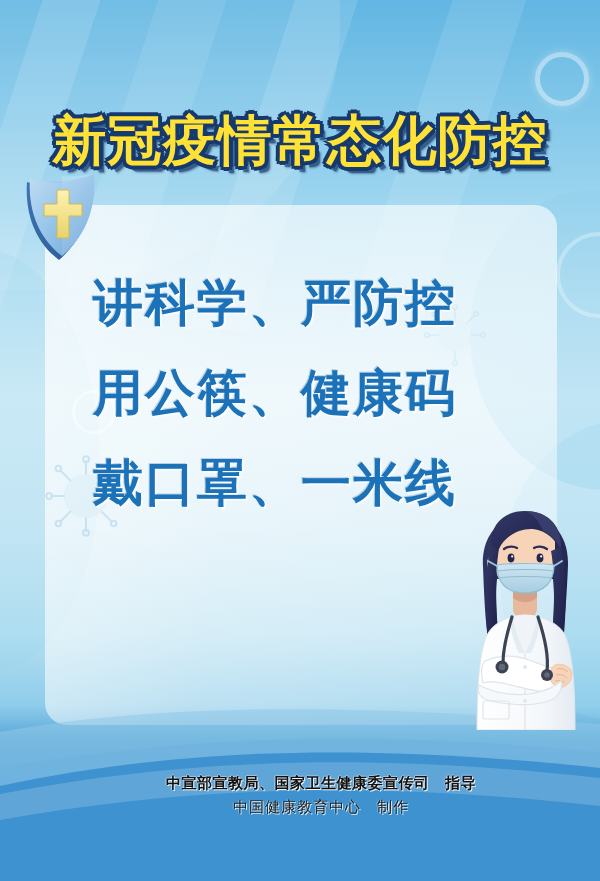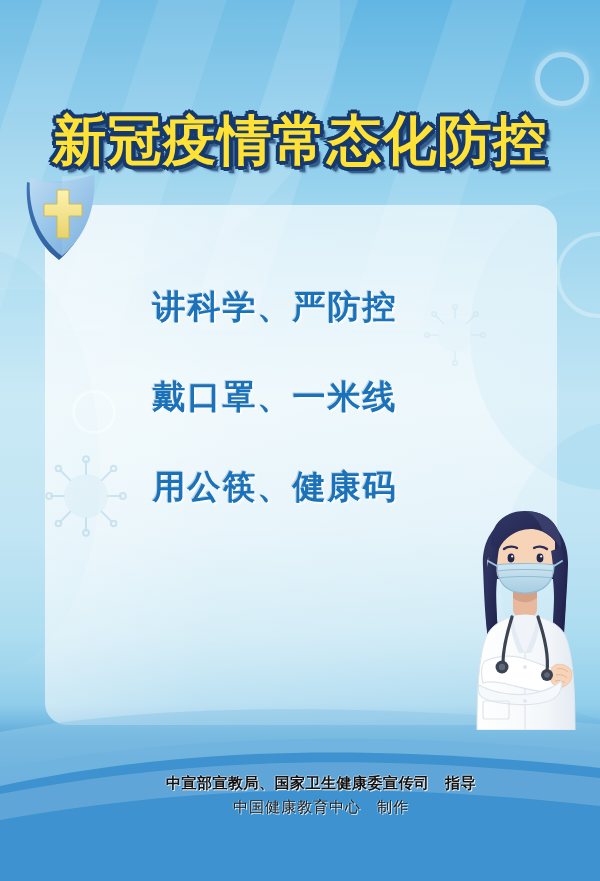--- a/index.html
+++ b/index.html
@@ -141,23 +141,23 @@
     width: 82px; height: 96px;
   }
 
   
   .slogan {
     position: absolute;
     left: 40px; top: 262px;
     width: 470px;
   }
   .slogan-line {
-    font-family: Liberation Serif, serif;
+    font-family: Liberation Mono, monospace;
     font-weight: 700;
-    font-size: 33px;
+    font-size: 50px;
     line-height: 90px;
     color: #1b72b9;
     letter-spacing: 2px;
     text-align: center;
     white-space: nowrap;
     text-shadow:
       1px 1px 0 rgba(255,255,255,0.85),
       2px 2px 0 rgba(255,255,255,0.55),
       -1px -1px 0 rgba(22,90,150,0.25);
   }
@@ -297,22 +297,22 @@
       <path d="M8,10 C26,16 52,14 72,6 C74,34 68,64 40,88 C14,68 6,38 8,10 Z" fill="url(#shieldEdge)" transform="translate(-3,4)"></path>
       <path d="M8,10 C26,16 52,14 72,6 C74,34 68,64 40,88 C14,68 6,38 8,10 Z" fill="url(#shieldGrad)"></path>
       <path d="M40,8 C52,9 64,7 72,6 C74,34 68,64 40,88 Z" fill="#ffffff" fill-opacity="0.18"></path>
       <path d="M8,10 C20,14 30,15 40,15 L40,88 C14,68 6,38 8,10 Z" fill="#ffffff" fill-opacity="0.10"></path>
       <path d="M35,22 L47,22 L47,36 L60,36 L60,48 L47,48 L47,70 L35,70 L35,48 L22,48 L22,36 L35,36 Z" fill="url(#crossGrad)" stroke="#cdb85a" stroke-width="1"></path>
     </svg>
   </div>
 
   <div class="slogan">
     <div class="slogan-line">讲科学、严防控</div>
+    <div class="slogan-line">用公筷、健康码</div>
     <div class="slogan-line">戴口罩、一米线</div>
-    <div class="slogan-line">用公筷、健康码</div>
   </div>
 
   <div class="doctor">
     <svg viewBox="0 0 145 225" width="145" height="225" aria-hidden="true">
       <defs>
         <linearGradient id="coatG" x1="0" y1="0" x2="1" y2="0">
           <stop offset="0%" stop-color="#ffffff"></stop>
           <stop offset="70%" stop-color="#f4f7fa"></stop>
           <stop offset="100%" stop-color="#e3eaf1"></stop>
         </linearGradient>

